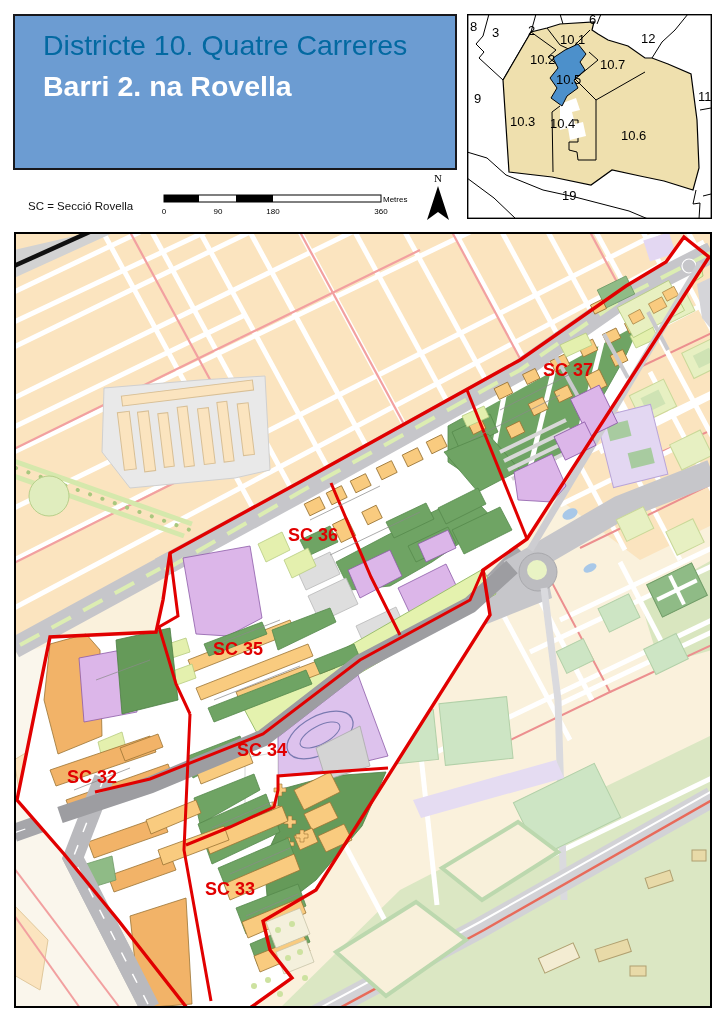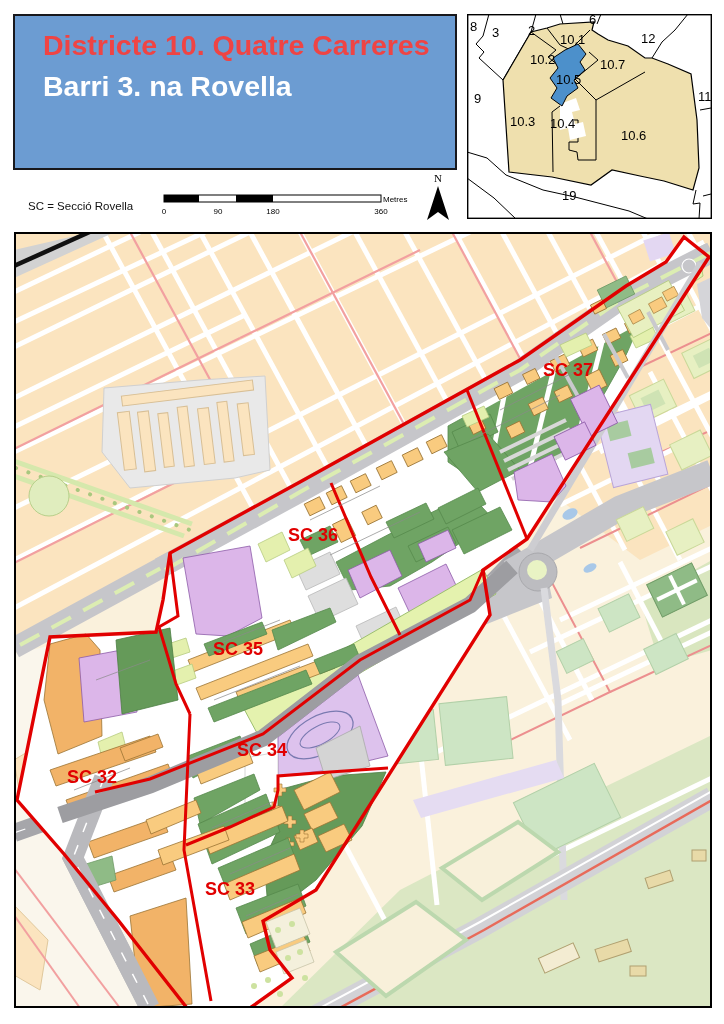--- a/index.html
+++ b/index.html
@@ -5,23 +5,23 @@
 html,body{margin:0;padding:0;background:#fff;}
 .page{position:relative;width:724px;height:1024px;background:#fff;overflow:hidden;font-family:"Liberation Sans",sans-serif;}
 .abs{position:absolute;}
 </style>
 </head>
 <body>
 <div class="page">
 
 <div class="abs" style="left:13px;top:14px;width:440px;height:152px;background:#6c9cd2;border:2px solid #18181c;"></div>
 
-<div class="abs" style="left:43px;top:29px;color:#ef4444;font-size:28.5px;font-weight:bold;">Districte 10. Quatre Carreres</div>
-
-<div class="abs" style="left:43px;top:70px;color:#fff;font-size:28.5px;font-weight:bold;">Barri 3. na Rovella</div>
+<div class="abs" style="left:43px;top:29px;color:#0369a1;font-size:28.5px;font-weight:normal;">Districte 10. Quatre Carreres</div>
+
+<div class="abs" style="left:43px;top:70px;color:#fff;font-size:28.5px;font-weight:bold;">Barri 2. na Rovella</div>
 
 <div class="abs" style="left:28px;top:200px;color:#111;font-size:11.5px;">SC = Secció Rovella</div>
 
 <svg class="abs" style="left:155px;top:188px;" width="260" height="30" viewBox="0 0 260 30">
   <rect x="9" y="7" width="217" height="7" fill="#fff" stroke="#000" stroke-width="1"></rect>
   <rect x="9" y="7" width="35" height="7" fill="#000"></rect>
   <rect x="81" y="7" width="37" height="7" fill="#000"></rect>
   <text x="9" y="26" font-size="8" fill="#000" text-anchor="middle">0</text>
   <text x="63" y="26" font-size="8" fill="#000" text-anchor="middle">90</text>
   <text x="118" y="26" font-size="8" fill="#000" text-anchor="middle">180</text>

